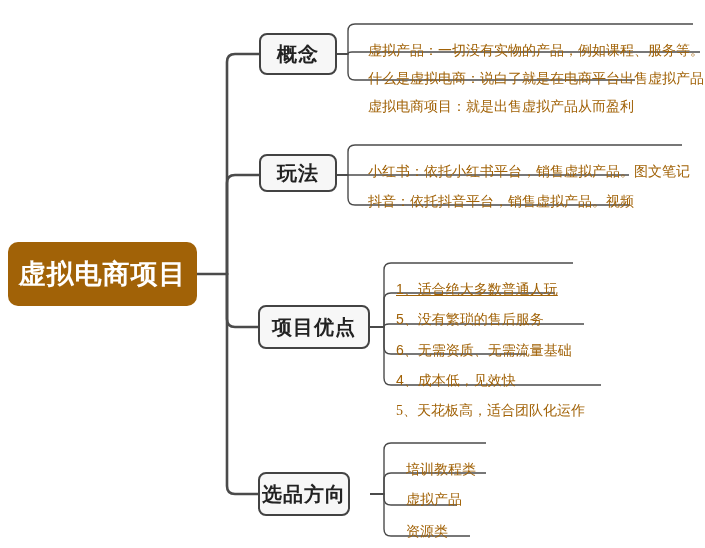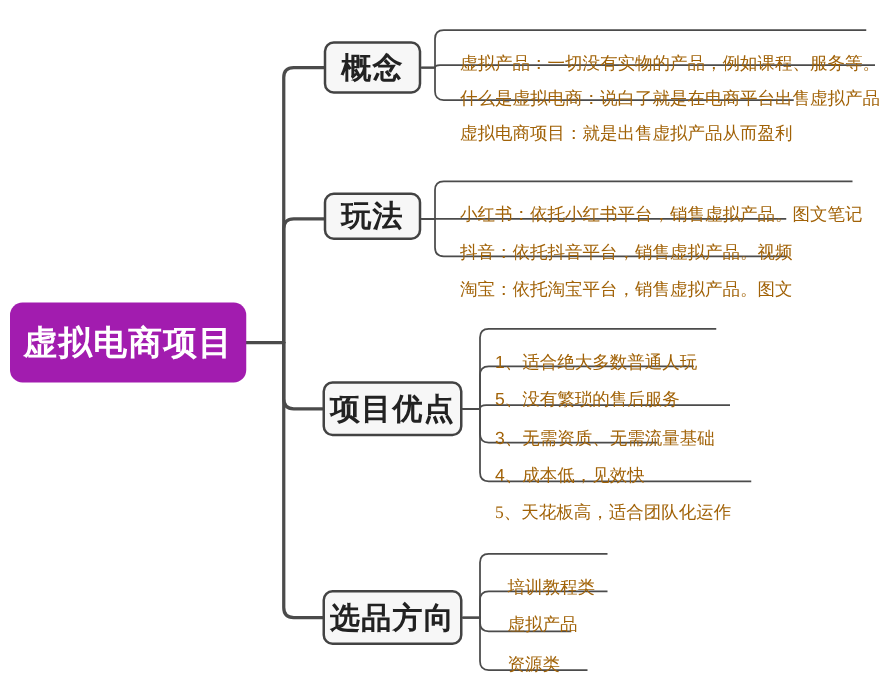--- a/index.html
+++ b/index.html
@@ -14,49 +14,49 @@
   }
   .connector-layer {
     position: absolute;
     left: 0; top: 0;
     width: 705px; height: 548px;
   }
   .root-node {
     position: absolute;
     left: 8px; top: 242px;
     width: 189px; height: 64px;
-    background: #a21caf;
+    background: #a16207;
     border-radius: 10px;
     display: flex;
     align-items: center;
     justify-content: center;
     color: #ffffff;
     font-size: 27px;
     font-weight: bold;
     letter-spacing: 1px;
     white-space: nowrap;
   }
   .branch-node {
     position: absolute;
     background: #f7f7f7;
     border: 2.5px solid #434343;
     border-radius: 8px;
     display: flex;
     align-items: center;
     justify-content: center;
     color: #222222;
-    font-size: 24px;
+    font-size: 20px;
     font-weight: bold;
     letter-spacing: 1px;
     white-space: nowrap;
   }
   .bn-concept   { left: 259px; top: 33px;  width: 78px;  height: 42px; }
   .bn-methods   { left: 259px; top: 154px; width: 78px;  height: 38px; }
   .bn-advantages{ left: 258px; top: 305px; width: 112px; height: 44px; }
-  .bn-selection { left: 258px; top: 472px; width: 112px; height: 44px; }
+  .bn-selection { left: 258px; top: 472px; width: 92px; height: 44px; }
   .leaf {
     position: absolute;
     height: 18px;
     line-height: 18px;
     font-size: 14px;
     color: #a16207;
     white-space: nowrap;
     margin-top: 36px;
   }
 </style>
@@ -104,25 +104,24 @@
   <div class="branch-node bn-methods">玩法</div>
   <div class="branch-node bn-advantages">项目优点</div>
   <div class="branch-node bn-selection">选品方向</div>
 
   <div class="leaf" style="left:368px; top:5px;">虚拟产品：一切没有实物的产品，例如课程、服务等。</div>
   <div class="leaf" style="left:368px; top:33px;">什么是虚拟电商：说白了就是在电商平台出售虚拟产品</div>
   <div class="leaf" style="left:368px; top:61px;">虚拟电商项目：就是出售虚拟产品从而盈利</div>
 
   <div class="leaf" style="left:368px; top:126px;">小红书：依托小红书平台，销售虚拟产品。图文笔记</div>
   <div class="leaf" style="left:368px; top:156px;">抖音：依托抖音平台，销售虚拟产品。视频</div>
-  <div class="leaf" style="left:368px; top:186px;">淘宝：依托淘宝平台，销售虚拟产品。图文</div>
 
-  <div class="leaf" style="left:396px; top:244px;">1、适合绝大多数普通人玩</div>
+  <div class="leaf" style="left:396px; top:244px;text-decoration:underline;">1、适合绝大多数普通人玩</div>
   <div class="leaf" style="left:396px; top:274px;">5、没有繁琐的售后服务</div>
-  <div class="leaf" style="left:396px; top:305px;">3、无需资质、无需流量基础</div>
+  <div class="leaf" style="left:396px; top:305px;">6、无需资质、无需流量基础</div>
   <div class="leaf" style="left:396px; top:335px;">4、成本低，见效快</div>
   <div class="leaf" style="left:396px; top:366px;font-family:Liberation Serif, serif;">5、天花板高，适合团队化运作</div>
 
   <div class="leaf" style="left:406px; top:424px;">培训教程类</div>
   <div class="leaf" style="left:406px; top:454px;">虚拟产品</div>
   <div class="leaf" style="left:406px; top:486px;">资源类</div>
   <div class="leaf" style="left:406px; top:517px;">本地服务</div>
 
 </div>
 

